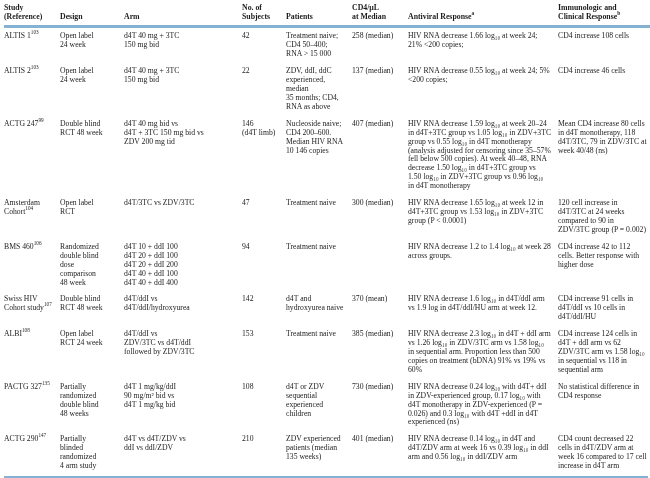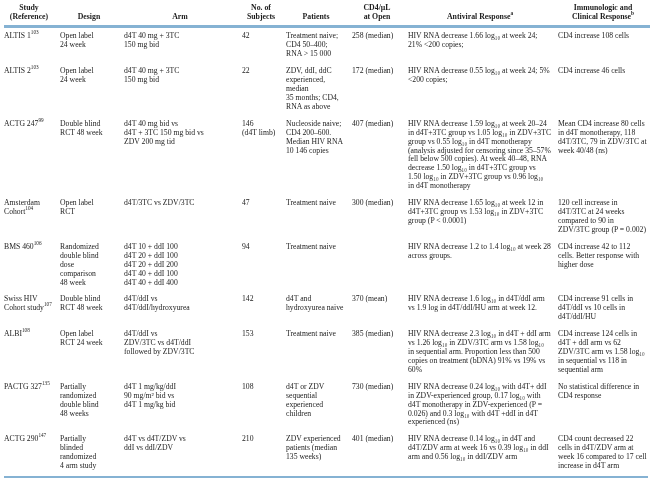--- a/index.html
+++ b/index.html
@@ -7,21 +7,21 @@
     width:650px;height:478px;overflow:hidden;
     font-family:"Liberation Serif","DejaVu Serif",serif;
     color:#1c1c1c;
     -webkit-font-smoothing:antialiased;
   }
   .page{width:650px;box-sizing:border-box;padding:2px 2px 0 4px;}
   table{
     border-collapse:collapse;table-layout:fixed;width:644px;
   }
   th{
-    font-weight:bold;text-align:center;vertical-align:bottom;
+    font-weight:bold;text-align:left;vertical-align:bottom;
     font-size:7.8px;line-height:1.18;
     padding:1px 6px 4px 0;
     border-bottom:3px solid #85b2d3;
     white-space:pre-line;
   }
   td{
     vertical-align:top;text-align:left;
     font-size:7.7px;line-height:1.16;
     padding:4px 7px 4px 0;
     white-space:normal;
@@ -53,21 +53,21 @@
     <thead>
       <tr id="header-row">
           <th><span>Study
 (Reference)</span></th>
           <th><span>Design</span></th>
           <th><span>Arm</span></th>
           <th><span>No. of
 Subjects</span></th>
           <th><span>Patients</span></th>
           <th><span>CD4/µL
-at Open</span></th>
+at Median</span></th>
           <th><span>Antiviral Response</span><sup>a</sup></th>
           <th><span>Immunologic and
 Clinical Response</span><sup>b</sup></th>
         </tr>
     </thead>
     <tbody id="table-body">
         <tr>
           <td class="pre"><span>ALTIS 1</span><sup>103</sup></td>
           <td class="pre">Open label
 24 week</td>
@@ -85,21 +85,21 @@
           <td class="pre"><span>ALTIS 2</span><sup>103</sup></td>
           <td class="pre">Open label
 24 week</td>
           <td class="pre">d4T 40 mg + 3TC
 150 mg bid</td>
           <td class="pre">22</td>
           <td class="pre">ZDV, ddI, ddC
 experienced, median
 35 months; CD4,
 RNA as above</td>
-          <td>172 (median)</td>
+          <td>137 (median)</td>
           <td>HIV RNA decrease 0.55 log₁₀ at week 24; 5% &lt;200 copies;</td>
           <td>CD4 increase 46 cells</td>
         </tr>
         <tr>
           <td class="pre"><span>ACTG 247</span><sup>99</sup></td>
           <td class="pre">Double blind
 RCT 48 week</td>
           <td class="pre">d4T 40 mg bid vs
 d4T + 3TC 150 mg bid vs
 ZDV 200 mg tid</td>

